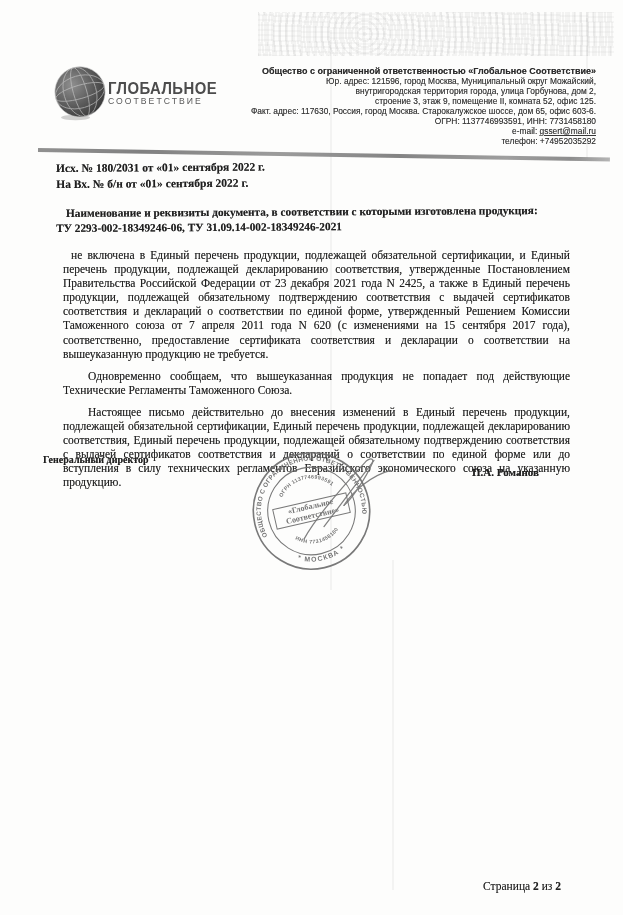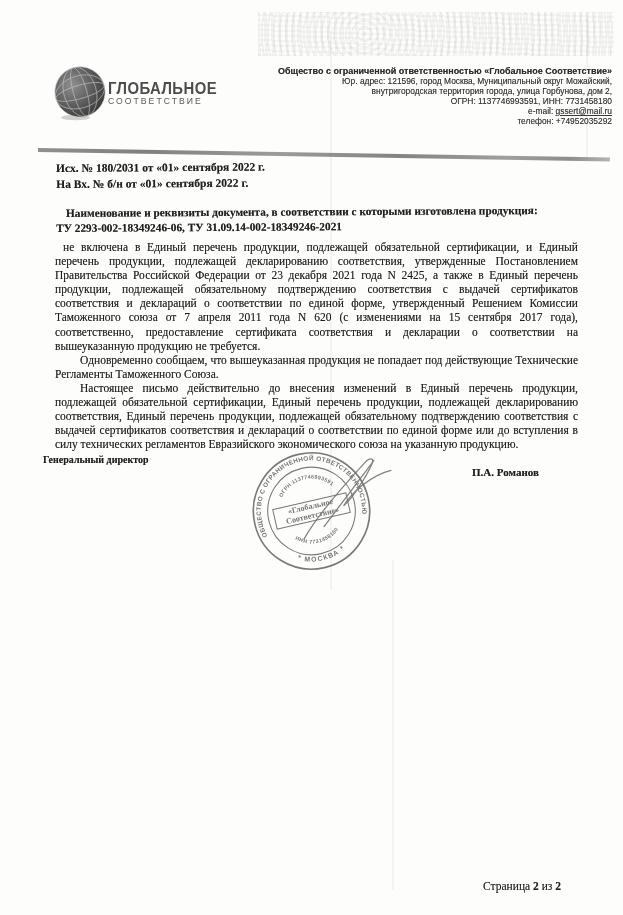--- a/index.html
+++ b/index.html
@@ -24,41 +24,41 @@
 
   
   .logo{position:absolute;left:52px;top:64px;display:flex;align-items:flex-start;}
   .globe{width:56px;height:58px;}
   .logo-text{margin-top:17px;font-family:"Liberation Sans", sans-serif;color:#4c4c4c;}
   .logo-title{font-size:16px;font-weight:bold;letter-spacing:.5px;transform:scaleX(.93);transform-origin:left;line-height:15px;}
   .logo-subtitle{font-size:9px;letter-spacing:2.1px;color:#585858;line-height:11px;transform:scaleX(.96);transform-origin:left;}
 
   
   .header-block{
-    position:absolute;right:11px;top:66px;width:420px;text-align:right;
+    position:absolute;right:27px;top:66px;width:420px;text-align:right;
     font-family:"Liberation Sans", sans-serif;font-size:8.4px;line-height:10px;color:#383838;
     text-shadow:0 0 .4px rgba(40,40,40,.55);
   }
   .header-company{font-weight:bold;font-size:9px;color:#2b2b2b;}
   .u{text-decoration:underline;}
 
   
   .separator{
     position:absolute;left:38px;top:148px;width:572px;height:3.6px;
     transform:rotate(.95deg);transform-origin:left center;
     background:linear-gradient(90deg,#7e7e7e,#6b6b6b 18%,#8b8b8b 42%,#6f6f6f 63%,#8f8f8f 82%,#7a7a7a 93%,#a9a9a9);
     opacity:.85;filter:blur(.3px);
   }
 
   .refs{position:absolute;left:56px;top:161px;font-weight:bold;font-size:11.5px;line-height:15.5px;transform:rotate(-.4deg);transform-origin:left top;text-shadow:0 0 .4px rgba(0,0,0,.5);}
   .subject{position:absolute;left:56px;top:206px;font-weight:bold;font-size:11.3px;line-height:14.5px;width:552px;transform:rotate(-.35deg);transform-origin:left top;text-shadow:0 0 .4px rgba(0,0,0,.5);}
   .subject .l1{text-indent:10px;white-space:nowrap;}
 
   .body-text{position:absolute;left:55px;top:240px;width:523px;font-size:11.5px;line-height:14.1px;text-align:justify;text-shadow:0 0 .4px rgba(0,0,0,.45);}
-  .body-text p{margin:0;}
+  .body-text p{margin:8px;}
   .body-text .p1{text-indent:8px;}
   .body-text .p2,.body-text .p3{text-indent:25px;}
 
   .sign-block{position:absolute;left:43px;top:452px;font-weight:bold;font-size:10px;line-height:15px;text-shadow:0 0 .4px rgba(0,0,0,.5);}
   .signer{position:absolute;left:472px;top:466px;font-weight:bold;font-size:11px;text-shadow:0 0 .4px rgba(0,0,0,.5);}
 
   .stamp-wrap{position:absolute;left:249px;top:445px;width:200px;height:132px;}
   .stamp-wrap svg{width:100%;height:100%;}
 
   .footer{position:absolute;right:62px;top:864px;font-size:11.5px;color:#242424;text-shadow:0 0 .4px rgba(0,0,0,.4);margin-top:16px;}
@@ -98,20 +98,22 @@
     <div class="logo-text">
       <div class="logo-title">ГЛОБАЛЬНОЕ</div>
       <div class="logo-subtitle">СООТВЕТСТВИЕ</div>
     </div>
   </div>
 
   <div class="header-block">
     <div class="header-company">Общество с ограниченной ответственностью «Глобальное Соответствие»</div>
     <div>Юр. адрес: 121596, город Москва, Муниципальный округ Можайский,</div>
     <div>внутригородская территория города, улица Горбунова, дом 2,</div>
+    <div>строение 3, этаж 9, помещение II, комната 52, офис 125.</div>
+    <div>Факт. адрес: 117630, Россия, город Москва. Старокалужское шоссе, дом 65, офис 603-6.</div>
     <div>ОГРН: 1137746993591, ИНН: 7731458180</div>
     <div class="header-email"><span>e-mail: </span><span class="u">gssert@mail.ru</span></div>
     <div>телефон: +74952035292</div>
   </div>
 
   <div class="separator"></div>
 
   <div class="refs">
     <div>Исх. № 180/2031 от «01» сентября 2022 г.</div>
     <div>На Вх. № б/н от «01» сентября 2022 г.</div>

